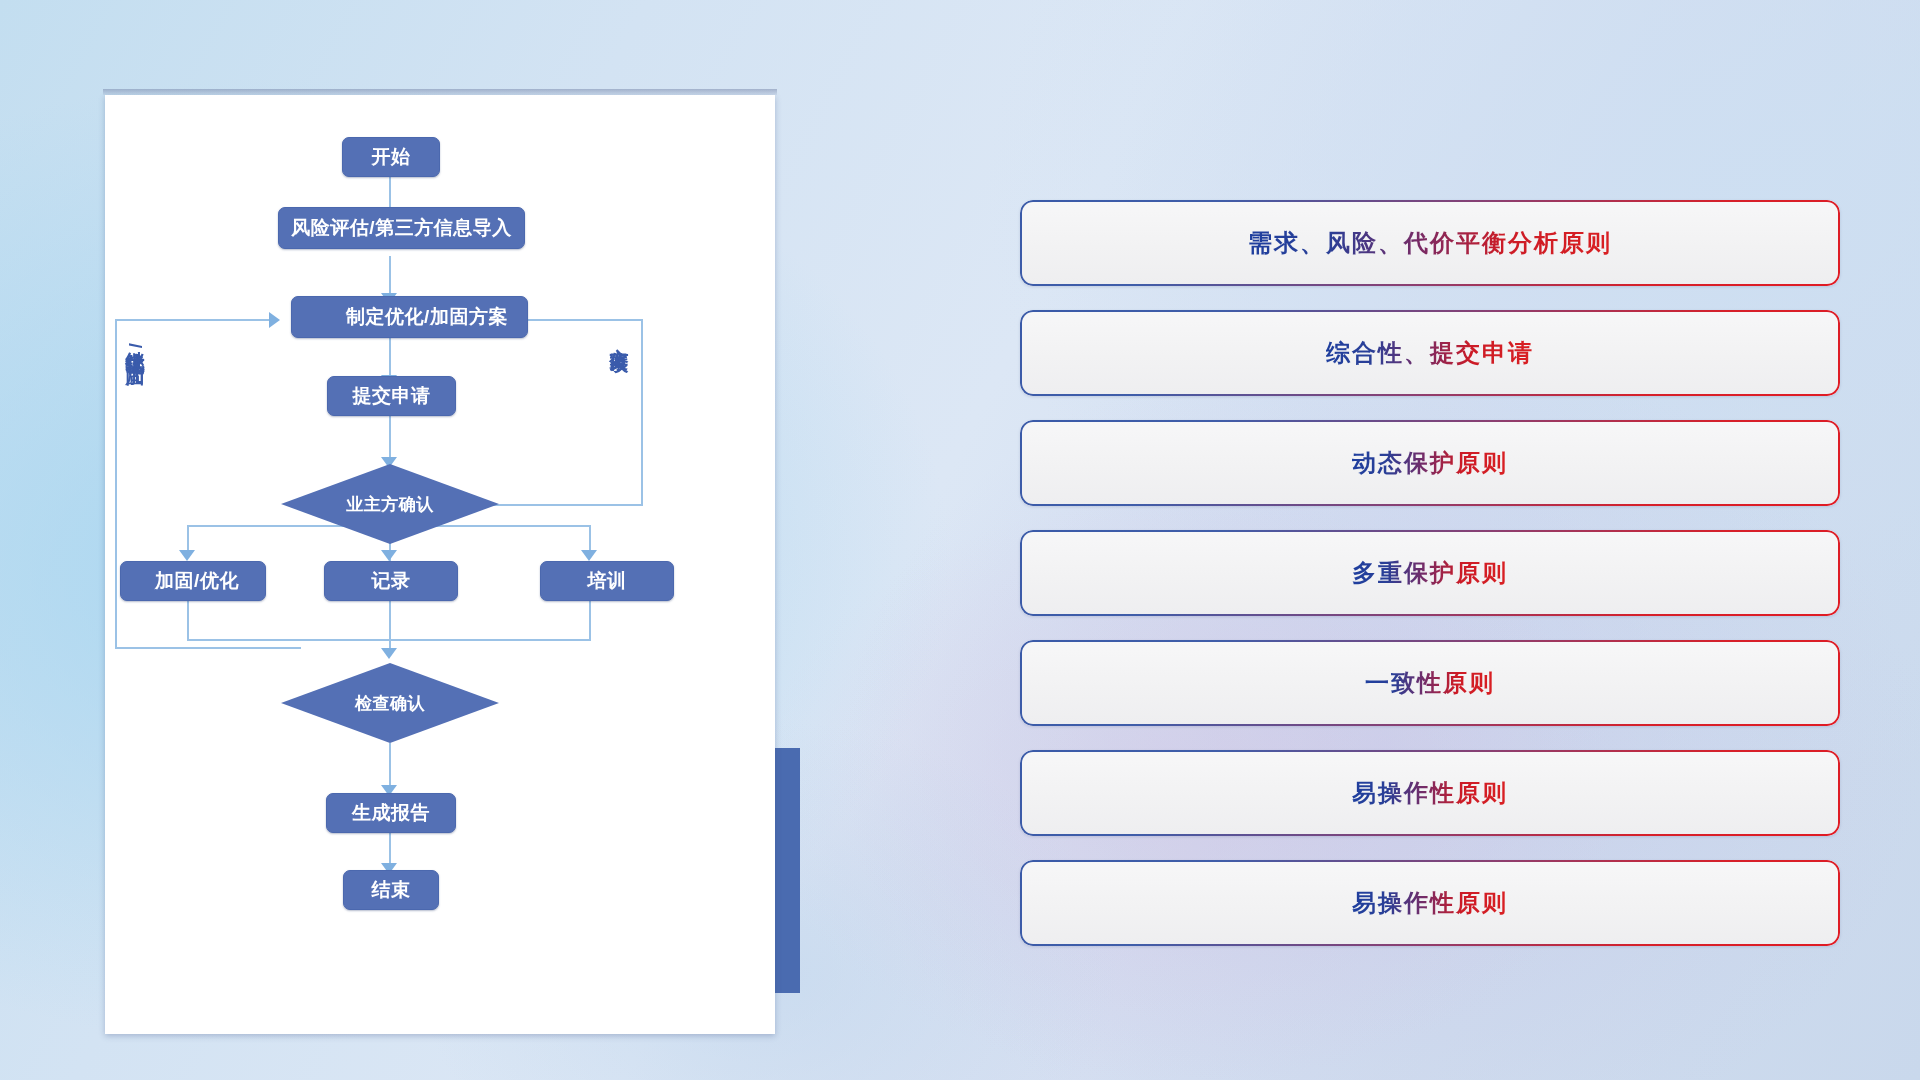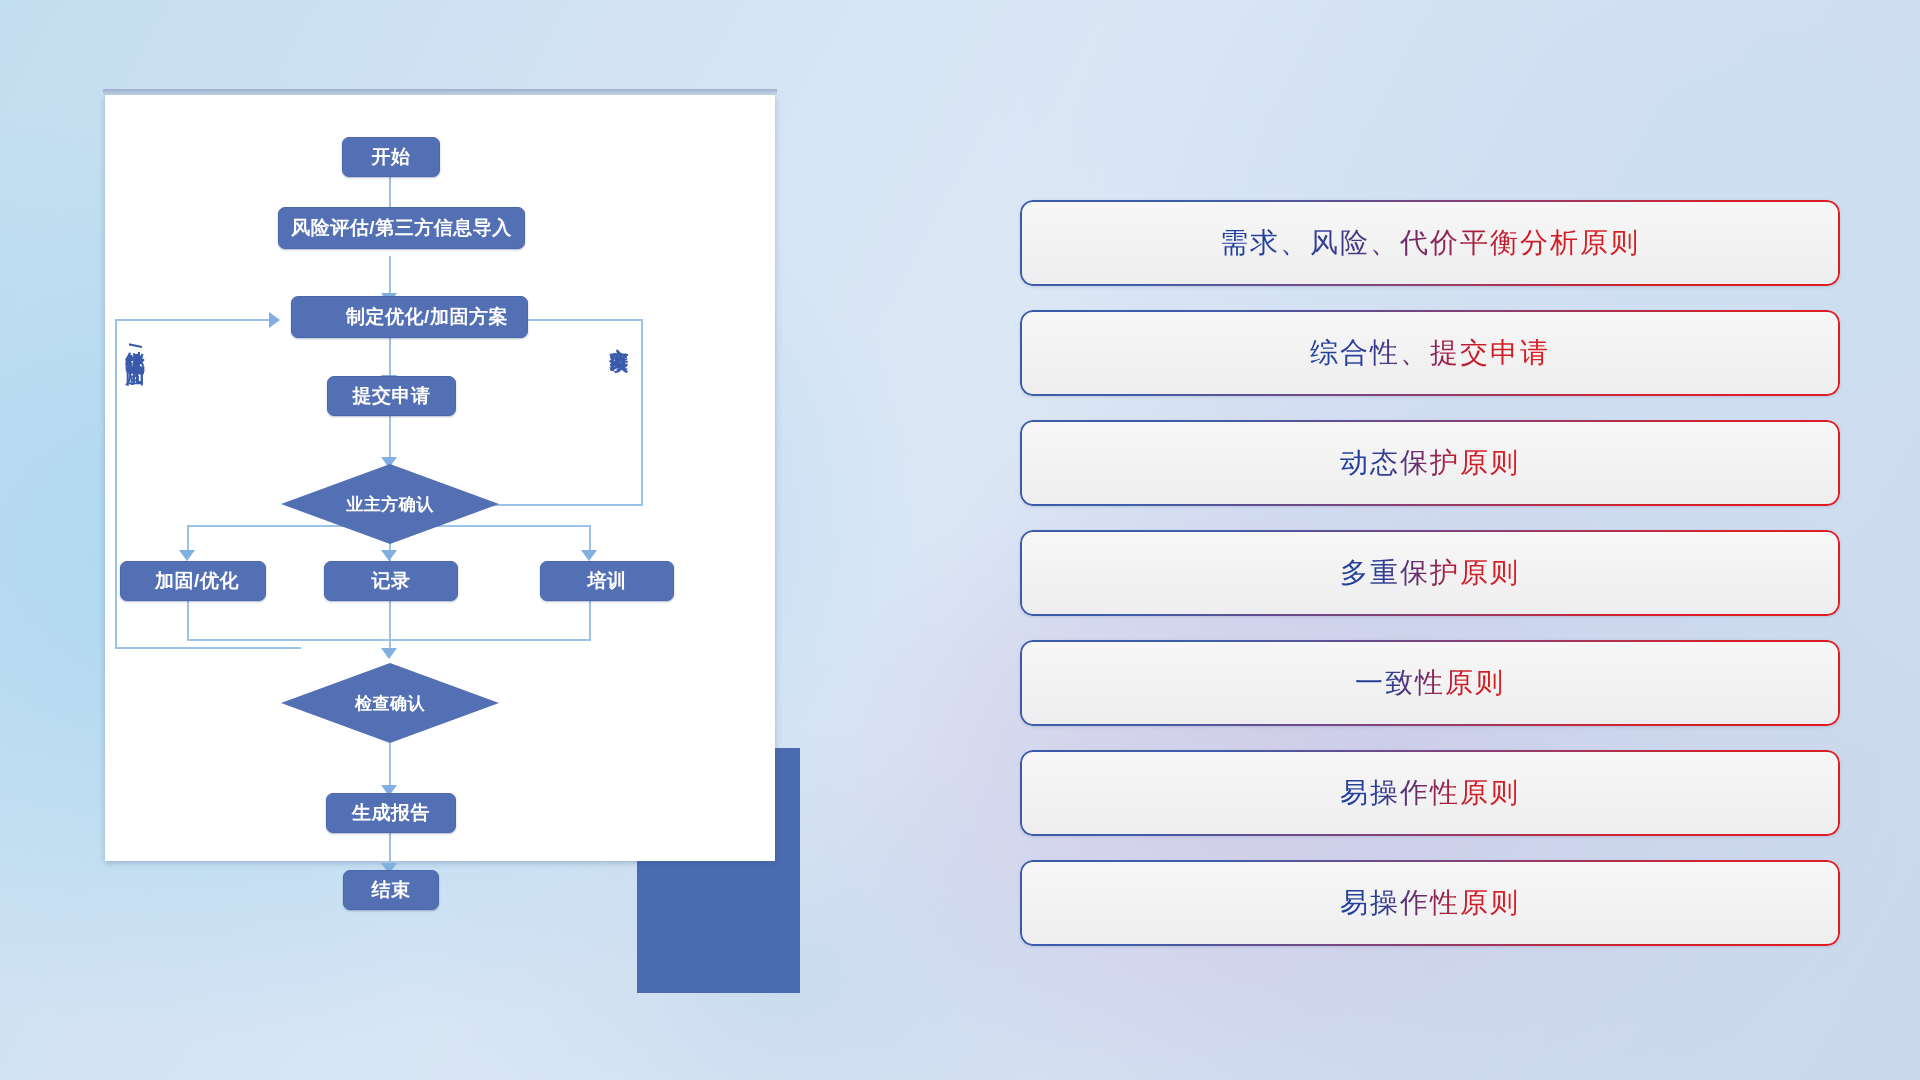--- a/index.html
+++ b/index.html
@@ -18,21 +18,21 @@
         linear-gradient(118deg,#c3def0 0%,#d3e3f3 26%,#dce7f5 48%,#d5dff1 66%,#cfdcee 80%,#c9d8ec 100%);
   }
   #bg:after{content:"";position:absolute;inset:0;
       background:
         radial-gradient(620px 420px at 62% 73%, rgba(214,196,226,.40) 0%, rgba(214,196,226,0) 70%),
         radial-gradient(500px 360px at 40% 90%, rgba(178,205,232,.40) 0%, rgba(178,205,232,0) 70%);}
 
   
   #accent-shape{position:absolute;left:637px;top:748px;width:163px;height:245px;
       background:#4a6bb0;}
-  #flow-card{position:absolute;left:105px;top:95px;width:670px;height:766px;
+  #flow-card{position:absolute;left:105px;top:95px;width:670px;height:939px;
       background:#ffffff;
       box-shadow:0 2px 6px rgba(60,80,130,.30);}
   #flow-card:before{content:"";position:absolute;left:-2px;top:-6px;right:-2px;height:6px;
       background:linear-gradient(180deg,rgba(120,135,170,.55),rgba(150,165,195,.15));}
 
   .flow{position:absolute;inset:0;}
 
   
   .node{position:absolute;background:#5470b5;color:#fff;border-radius:7px;
       display:flex;align-items:center;justify-content:center;
@@ -67,21 +67,21 @@
       text-shadow:none;}
   #list{position:absolute;left:0;top:110px;width:820px;}
   .pcard{position:relative;height:86px;margin-bottom:24px;border-radius:13px;
       background:linear-gradient(180deg,#f7f7f8 0%,#f2f2f3 55%,#eeeef0 100%);
       display:flex;align-items:center;justify-content:center;
       box-shadow:0 1px 3px rgba(70,90,140,.18);}
   .pcard:before{content:"";position:absolute;inset:0;border-radius:13px;padding:2px;
       background:linear-gradient(135deg,#3a5aa8 0%,#3f5da9 22%,#8a3f72 52%,#d6202a 78%,#e01b24 100%);
       -webkit-mask:linear-gradient(#000 0 0) content-box,linear-gradient(#000 0 0);
       -webkit-mask-composite:xor;mask-composite:exclude;pointer-events:none;}
-  .pcard span{position:relative;font-size:28px;font-weight:normal;letter-spacing:2px;
+  .pcard span{position:relative;font-size:24px;font-weight:bold;letter-spacing:2px;
       background:linear-gradient(90deg,#1f3f9e 0%,#2a3f97 22%,#7b2a63 48%,#cc1b26 70%,#d91f22 100%);
       -webkit-background-clip:text;background-clip:text;color:transparent;}
 </style>
 </head>
 <body>
 
 <div id="bg"></div>
 
 <div id="accent-shape"></div>
 

